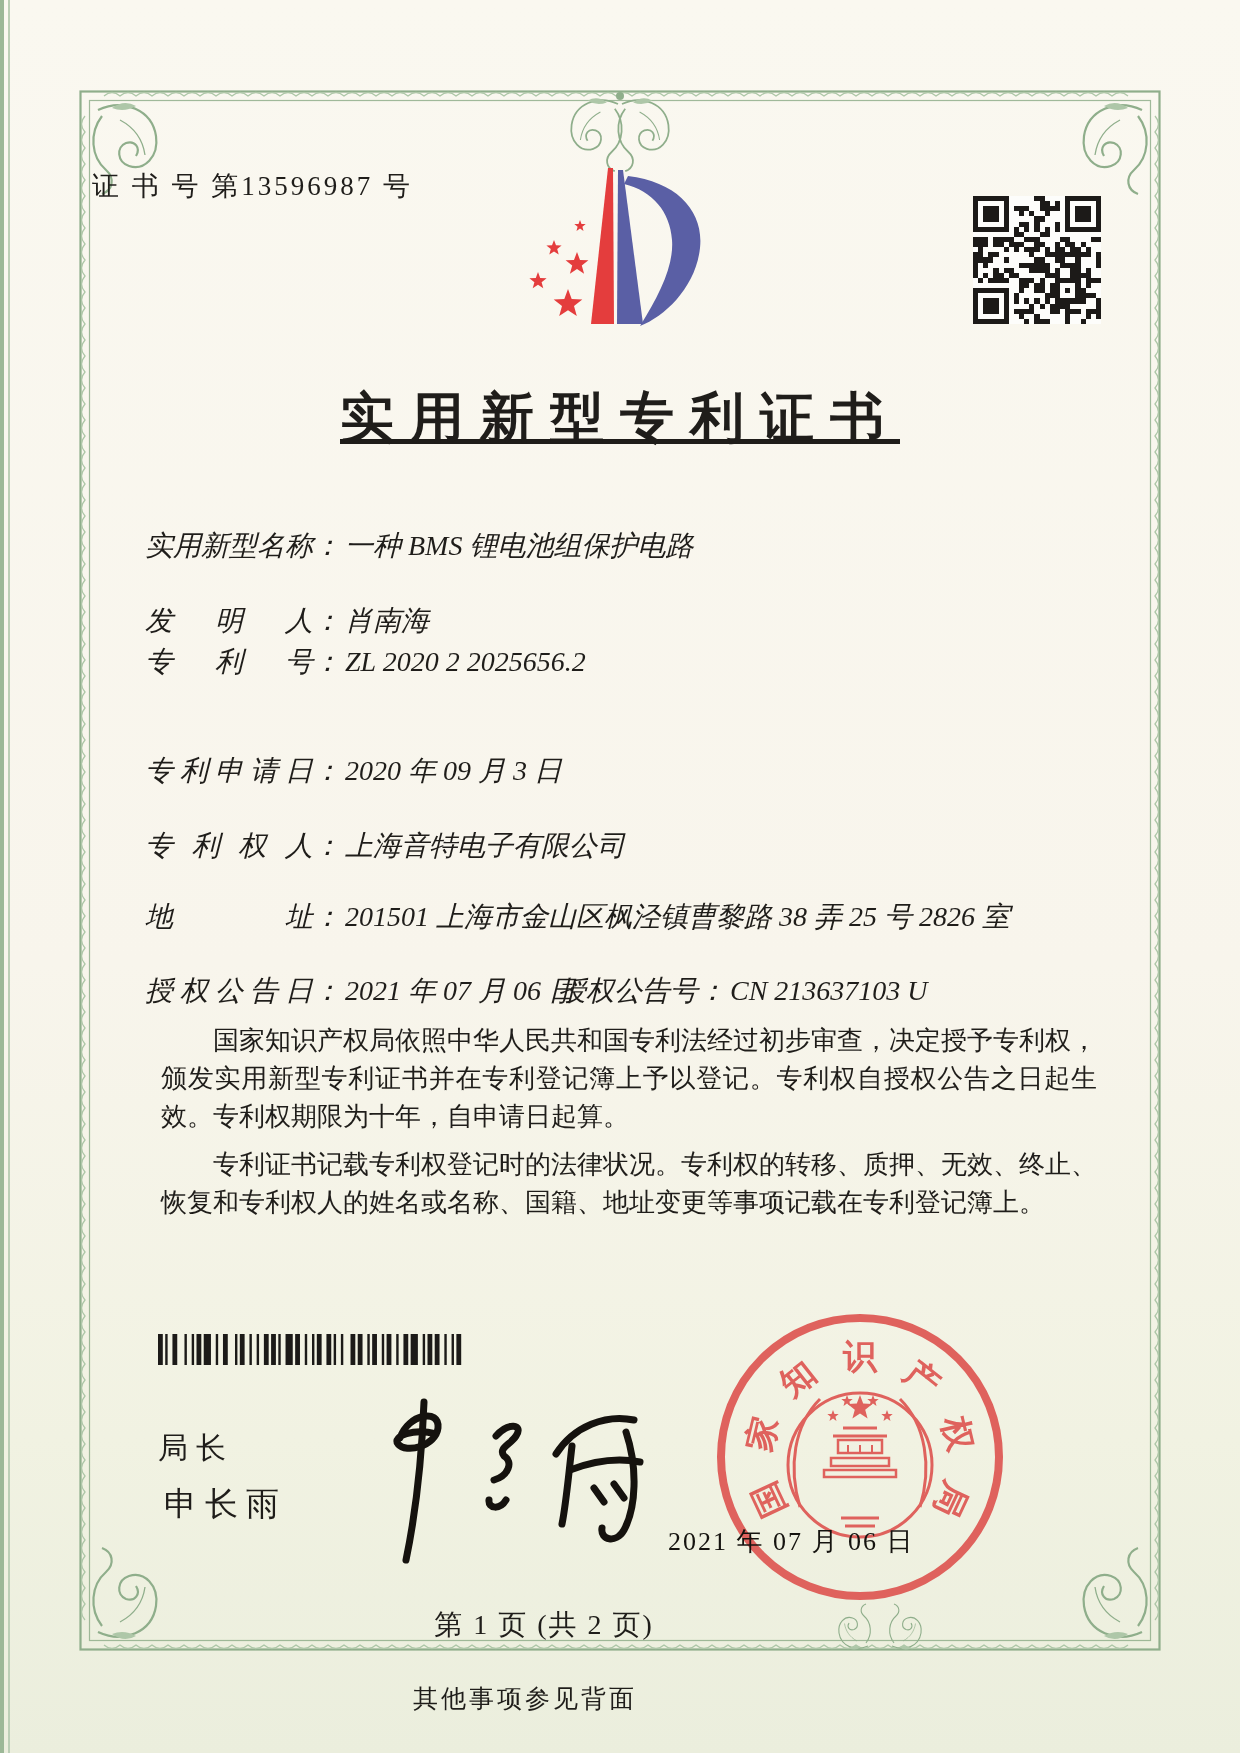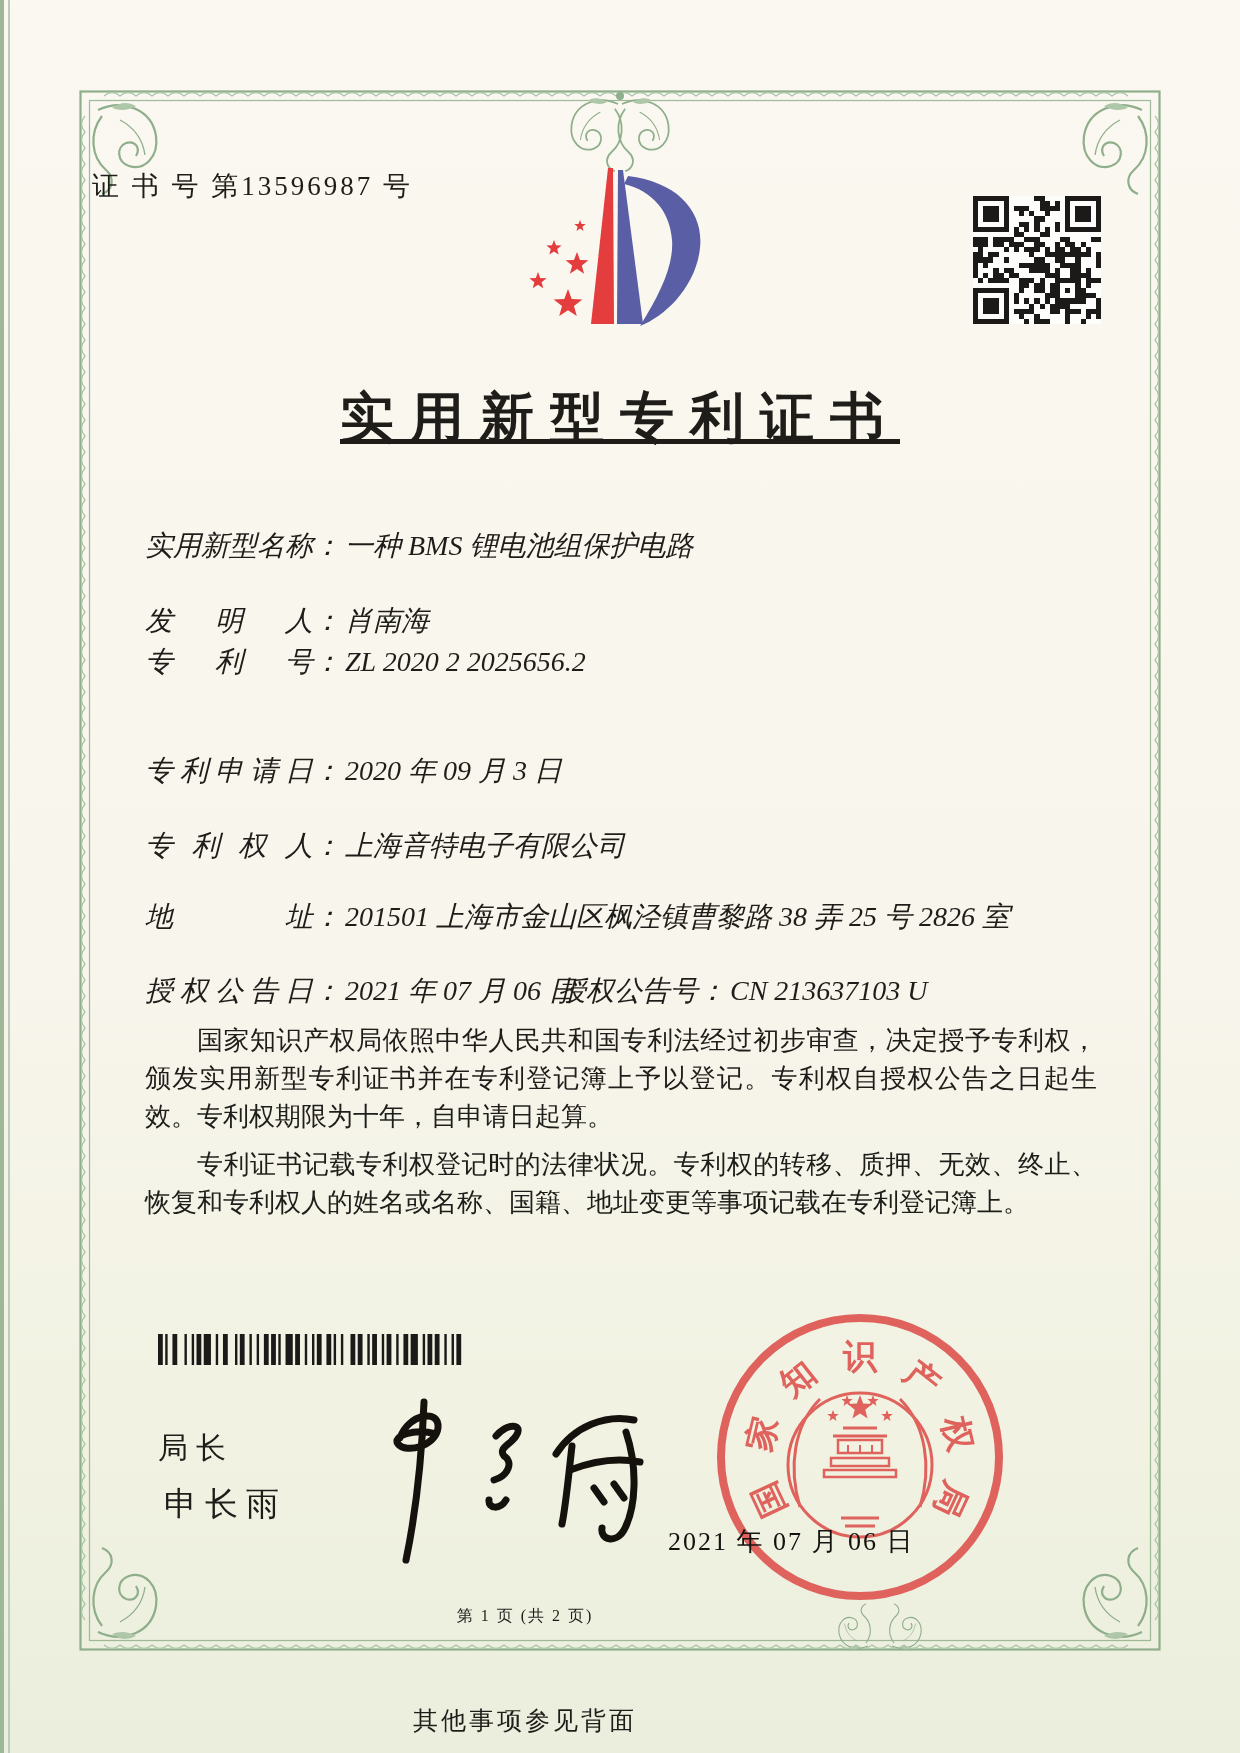--- a/index.html
+++ b/index.html
@@ -17,34 +17,34 @@
   
   .title{left:0;top:382px;width:1240px;text-align:center;font-size:54px;font-weight:bold;letter-spacing:16px;white-space:nowrap;text-decoration:underline;}
   
   .frow{left:145px;font-size:28px;white-space:nowrap;font-style:italic;}
   .frow .flabel{display:inline-block;width:168px;text-align:justify;text-align-last:justify;vertical-align:bottom;}
   .frow .flabel.auto{width:auto;text-align:right;text-align-last:auto;}
   .fcolon{display:inline-block;}
   .fvalue{display:inline-block;margin-left:4px;}
   
   .paras{left:145px;top:1022px;width:952px;font-size:26px;line-height:38px;text-align:justify;}
-  .paras p{margin:0 0 10px 0;text-indent:2em;}
+  .paras p{margin:0 0 10px 16px;text-indent:2em;}
   
   .barcode{left:158px;top:1334px;width:308px;height:31px;}
   
   .officer-title{left:158px;top:1428px;font-size:30px;letter-spacing:8px;}
   .officer-name{left:164px;top:1482px;font-size:33px;letter-spacing:8px;}
   
   .sig{left:348px;top:1392px;}
   
   .seal{left:705px;top:1302px;opacity:.88;}
   .seal-date{left:668px;top:1524px;font-size:26px;letter-spacing:2px;white-space:nowrap;color:#15130f;}
   
-  .pagenum{left:375px;top:1606px;width:300px;text-align:center;font-size:16px;letter-spacing:2px;}
-  .backnote{left:370px;top:1682px;width:310px;text-align:center;font-size:25px;letter-spacing:3px;margin-top:22px;}
+  .pagenum{left:394px;top:1606px;width:300px;text-align:center;font-size:28px;letter-spacing:2px;}
+  .backnote{left:370px;top:1682px;width:310px;text-align:center;font-size:25px;letter-spacing:3px;}
   
   .frame,.logo,.qr{pointer-events:none;}
 </style>
 </head>
 <body>
 
 <div class="page">
 
   <svg class="abs frame" width="1240" height="1753" viewBox="0 0 1240 1753" id="frame-svg">
       <rect x="80.5" y="91.5" width="1079" height="1558" fill="none" stroke="#8fae8b" stroke-width="2.2"></rect>

